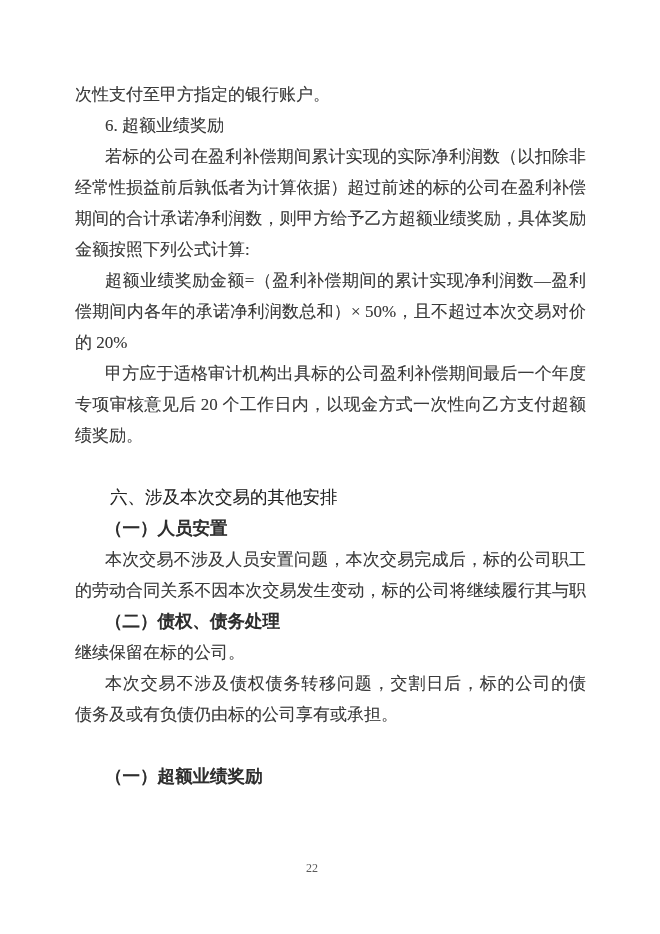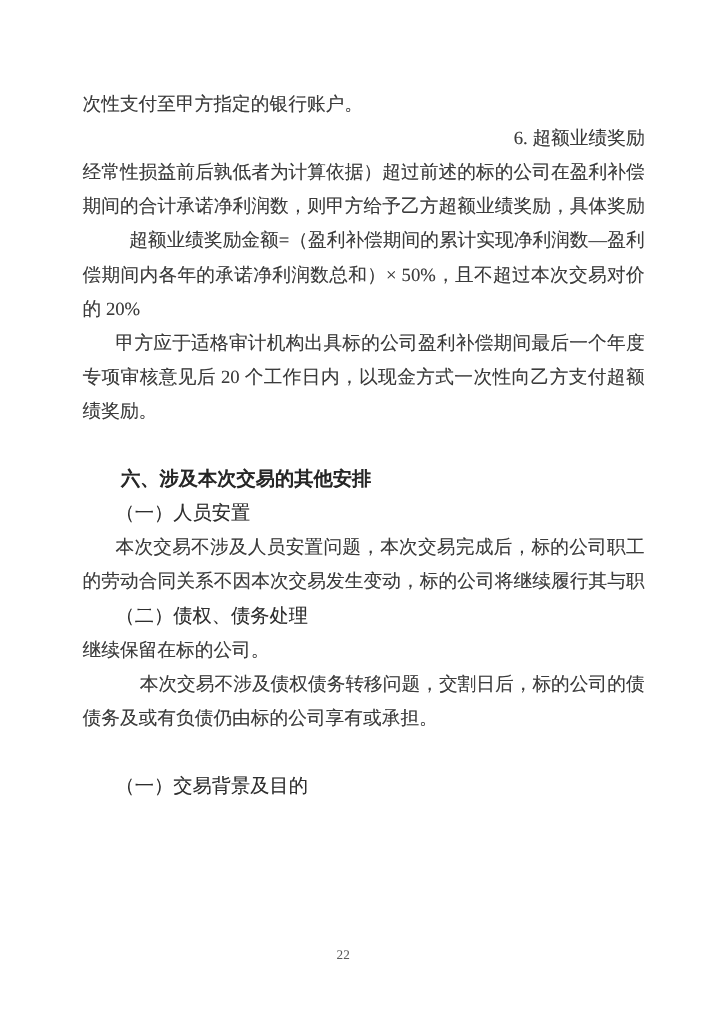--- a/index.html
+++ b/index.html
@@ -28,30 +28,30 @@
     color: #3b3b3b;
     overflow: hidden;
     white-space: nowrap;
     text-shadow: 0 0 0.6px rgba(70,70,70,0.45);
   }
   .fill {
     white-space: normal;
     text-align: justify;
     text-align-last: justify;
   }
-  .indent { padding-left: 30px; text-align: right; }
+  .indent { padding-left: 30px; }
   .heading {
     font-family: "Liberation Sans", "DejaVu Sans", sans-serif;
-    font-weight: bold;
+    font-weight: normal;
     font-size: 17.5px;
     color: #262626;
     padding-left: 35px;
   }
   .subheading {
-    font-weight: normal;
+    font-weight: bold;
     font-size: 17.5px;
     color: #2e2e2e;
     padding-left: 30px;
   }
   .spacer { height: 31px; }
   .footer {
     position: absolute;
     top: 860px;
     left: 0;
     width: 624px;
@@ -62,34 +62,36 @@
     font-family: "Liberation Serif", "DejaVu Serif", serif;
   }
 </style>
 </head>
 <body>
 
 <div class="page">
   <div class="content">
     <div class="line body">次性支付至甲方指定的银行账户。</div>
     <div class="line body indent">6. 超额业绩奖励</div>
+    <div class="line body indent fill">若标的公司在盈利补偿期间累计实现的实际净利润数（以扣除非</div>
     <div class="line body fill">经常性损益前后孰低者为计算依据）超过前述的标的公司在盈利补偿</div>
     <div class="line body fill">期间的合计承诺净利润数，则甲方给予乙方超额业绩奖励，具体奖励</div>
+    <div class="line body">金额按照下列公式计算:</div>
     <div class="line body indent fill">超额业绩奖励金额=（盈利补偿期间的累计实现净利润数—盈利补</div>
     <div class="line body fill">偿期间内各年的承诺净利润数总和）× 50%，且不超过本次交易对价</div>
     <div class="line body">的 20%</div>
     <div class="line body indent fill">甲方应于适格审计机构出具标的公司盈利补偿期间最后一个年度</div>
     <div class="line body fill">专项审核意见后 20 个工作日内，以现金方式一次性向乙方支付超额业</div>
     <div class="line body">绩奖励。</div>
     <div class="spacer"></div>
     <div class="line heading">六、涉及本次交易的其他安排</div>
     <div class="line subheading">（一）人员安置</div>
     <div class="line body indent fill">本次交易不涉及人员安置问题，本次交易完成后，标的公司职工</div>
     <div class="line body fill">的劳动合同关系不因本次交易发生变动，标的公司将继续履行其与职</div>
     <div class="line subheading">（二）债权、债务处理</div>
     <div class="line body">继续保留在标的公司。</div>
     <div class="line body indent fill">本次交易不涉及债权债务转移问题，交割日后，标的公司的债权、</div>
     <div class="line body">债务及或有负债仍由标的公司享有或承担。</div>
     <div class="spacer"></div>
-    <div class="line subheading">（一）交易背景及目的</div>
+    <div class="line subheading">（一）超额业绩奖励</div>
   </div>
   <div class="footer">22</div>
 </div>
 
 </body></html>

